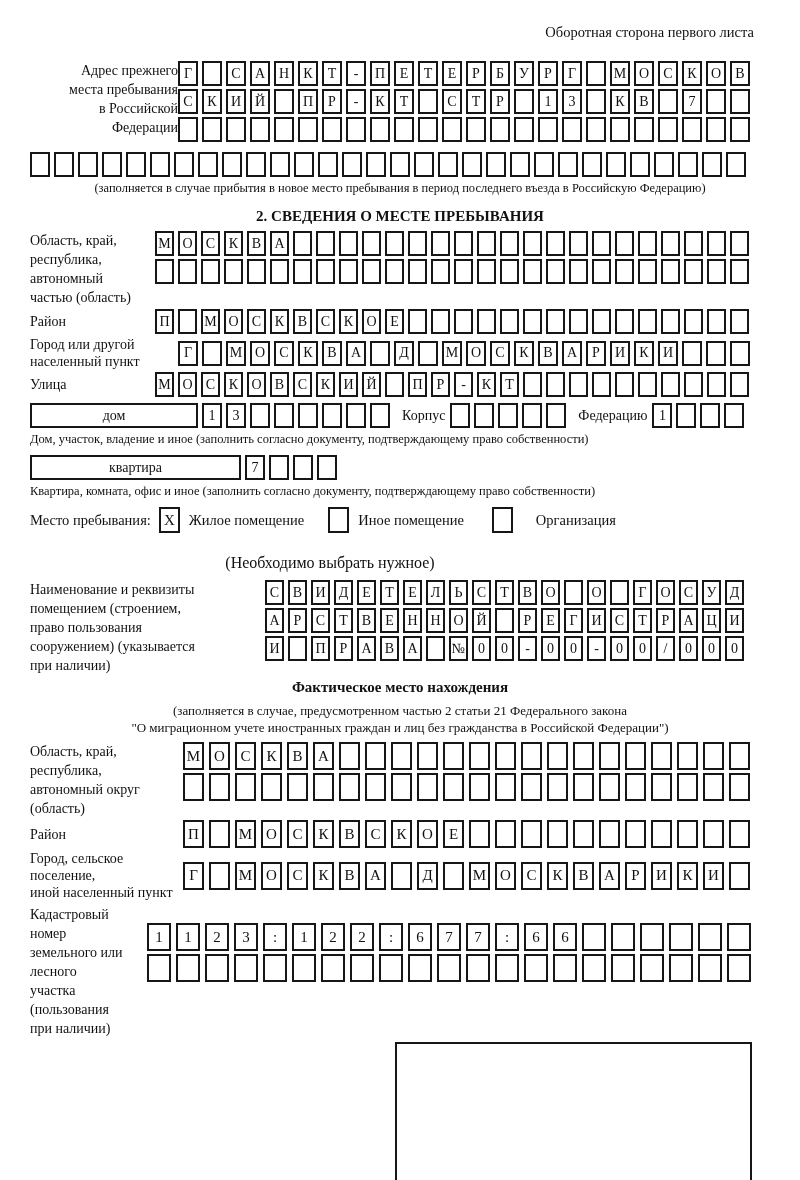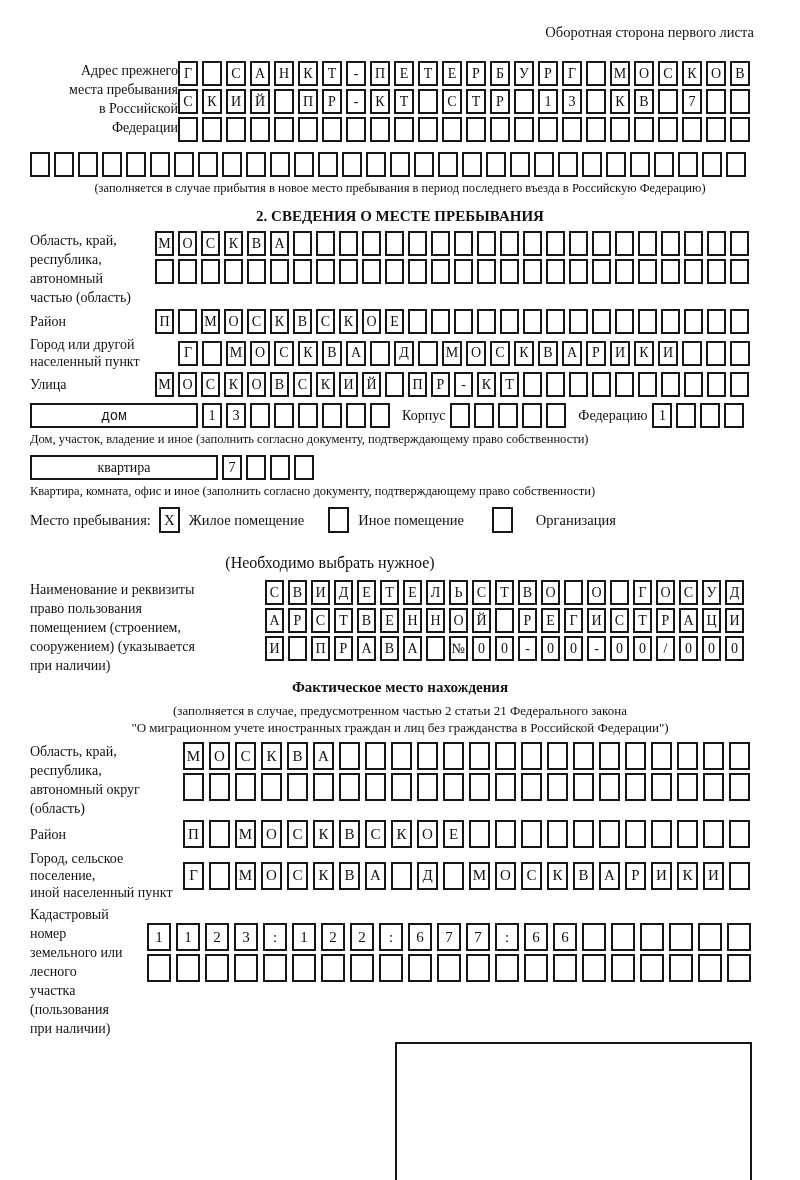--- a/index.html
+++ b/index.html
@@ -27,21 +27,21 @@
   .fullrow{margin-top:7px;}
   .caption{font-size:12.5px;margin-top:4px;}
   .caption.center{text-align:center;}
   .title{font-size:15px;font-weight:bold;text-align:center;margin:12px 0 6px 0;}
 
   .mt20{margin-top:20px;text-align:right;} .mt4{margin-top:4px;} .mt2{margin-top:2px;}
   .mt8{margin-top:8px;} .mt6{margin-top:6px;}
 
   .wbox{box-sizing:border-box;border:2px solid #161616;height:25px;display:flex;align-items:center;
         justify-content:center;font-size:14px;margin-right:4px;background:#fff;}
-  .wbox.dom{width:168px;font-family:Liberation Mono, monospace;} .wbox.kvartira{width:188px;}
+  .wbox.dom{width:168px;} .wbox.kvartira{width:211px;}
   .inline-label{font-size:14px;align-self:center;margin:0 5px 0 12px;}
 
   .stayrow{display:flex;align-items:center;font-size:14.5px;}
   .checkbox{box-sizing:border-box;border:2px solid #161616;width:21px;height:26px;display:flex;
             align-items:center;justify-content:center;font-size:15px;margin:0 9px 0 8px;background:#fff;}
   .stay-caption{width:300px;margin-left:150px;text-align:center;font-size:16px;margin-top:21px;}
 
   .fact-captions{font-size:13px;text-align:center;line-height:17px;margin-top:2px;}
 
   .stampwrap{margin-left:365px;margin-top:4px;width:360px;}
@@ -390,22 +390,22 @@
     <span class="checkbox" style="margin-left:24px;"></span>
     <span>Иное помещение</span>
     <span class="checkbox" style="margin-left:28px;"></span>
     <span style="margin-left:14px;">Организация</span>
   </div>
   <div class="stay-caption">(Необходимо выбрать нужное)</div>
 
   <div class="group mt8">
     <div class="glabel w235">
       <div>Наименование и реквизиты</div>
+      <div>помещением (строением,</div>
       <div>право пользования</div>
-      <div>помещением (строением,</div>
       <div>сооружением) (указывается</div>
       <div>при наличии)</div>
     </div>
     <div class="rows">
       <div class="cgrid p23">
           <div class="cell">С</div>
           <div class="cell">В</div>
           <div class="cell">И</div>
           <div class="cell">Д</div>
           <div class="cell">Е</div>

